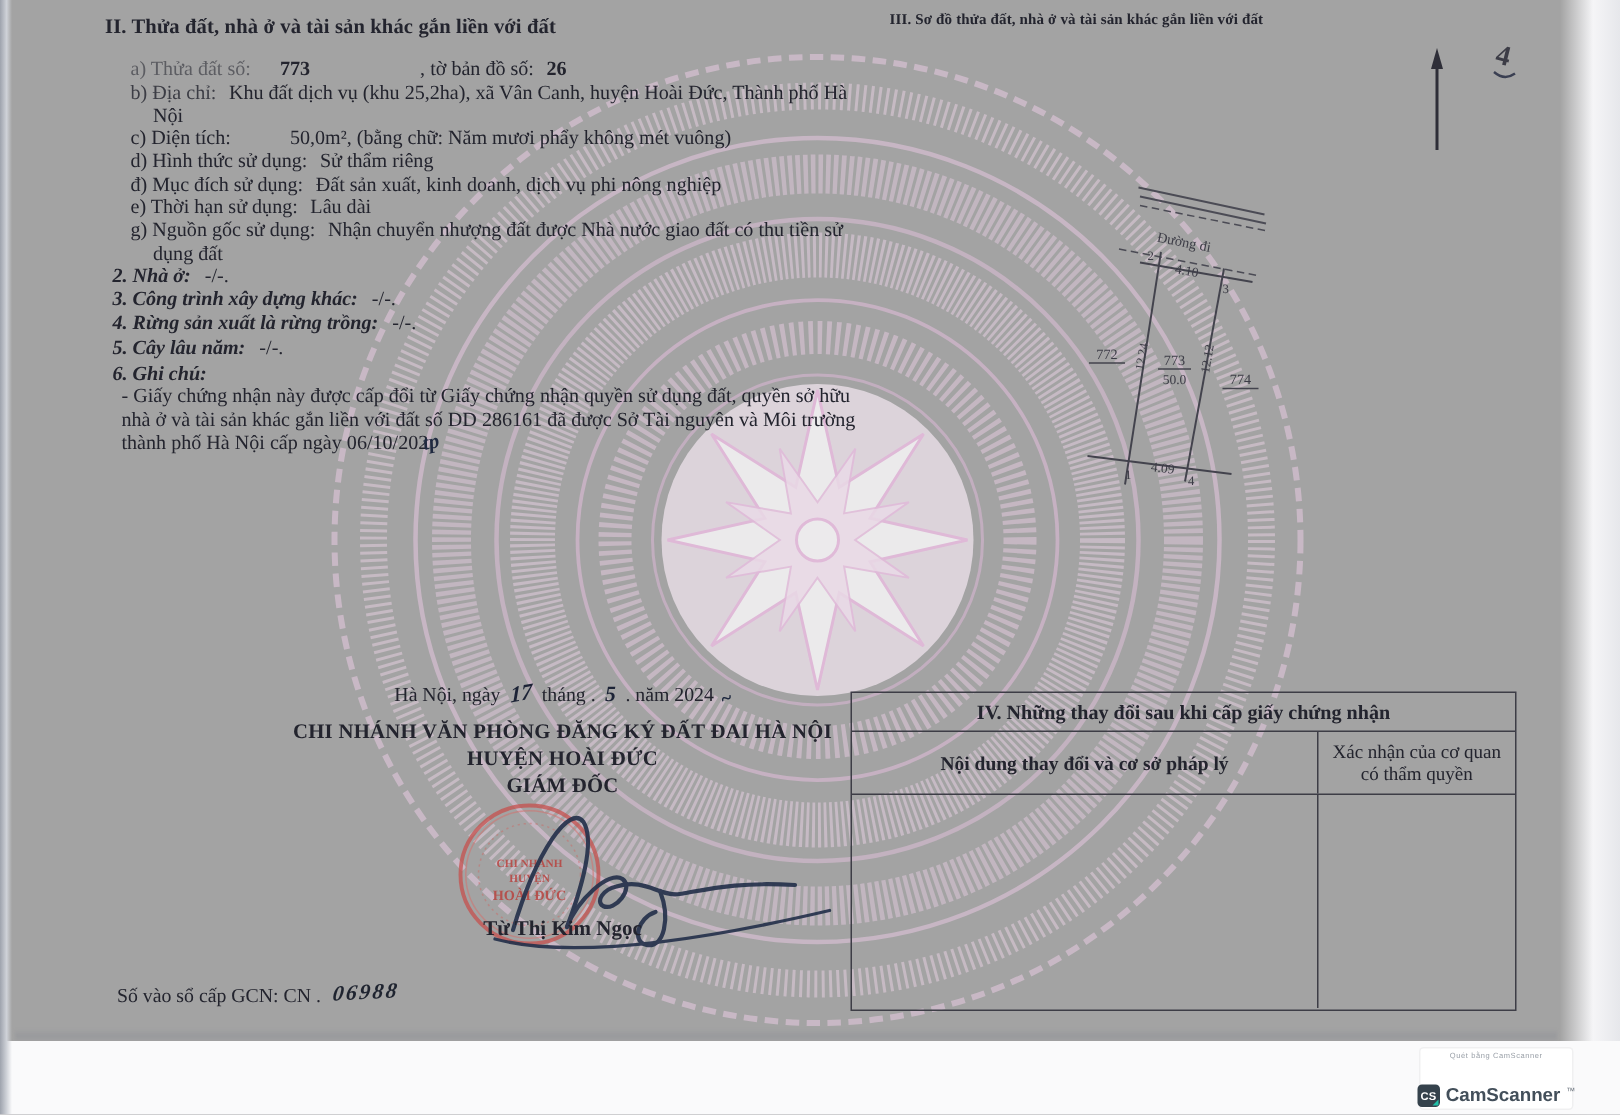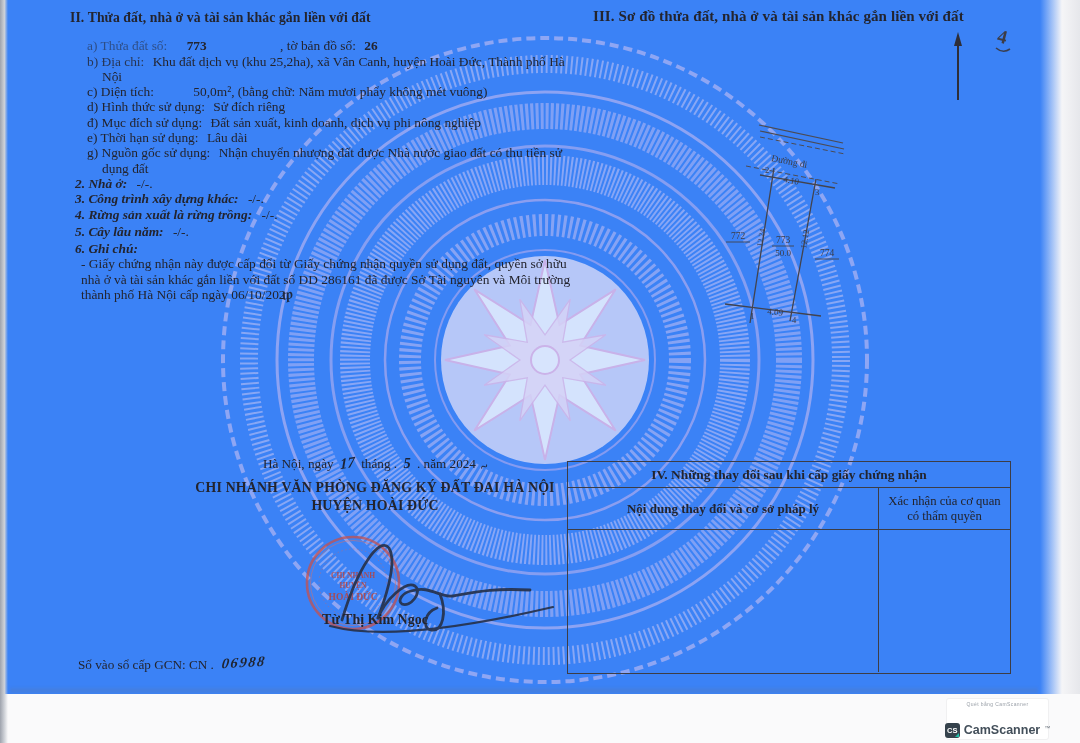--- a/index.html
+++ b/index.html
@@ -1,18 +1,18 @@
 <!DOCTYPE html>
 <html><head>
 <meta charset="utf-8">
 <style>
   html,body { margin:0; padding:0; background:#e8e8ea; }
   .page {
     position:relative; width:1080px; height:743px; margin:0 auto;
-    background:#3b82f6; overflow:hidden;
+    background:#a3a3a3; overflow:hidden;
     font-family:"Liberation Serif", serif; color:#23242e;
   }
   
   .edge-left { position:absolute; left:0; top:0; width:8px; height:100%;
     background:linear-gradient(90deg,#9ea3ad,#cfd2d8 55%,rgba(255,255,255,0)); z-index:5; }
   .edge-right { position:absolute; right:0; top:0; width:40px; height:100%;
     background:linear-gradient(270deg,#e6e7eb,#f5f5f7 45%,rgba(255,255,255,0)); z-index:1; }
   .photo-bottom { position:absolute; left:10px; right:42px; top:686px; height:9px;
     background:linear-gradient(rgba(110,115,130,0),rgba(110,115,130,.20),rgba(110,115,130,0));
     filter:blur(1px); z-index:1; }
@@ -30,21 +30,21 @@
   .gap-sm { margin-left:16px !important; }
   .bold { font-weight:bold; }
   .faded { opacity:.55; filter:blur(.5px); }
   .smudge { opacity:.8; filter:blur(.3px); }
   .num-item { margin-left:5px; font-weight:bold; font-style:italic; }
   .num-item .val { font-weight:normal; margin-left:6px; font-style:normal; }
   .note { margin-left:11px; }
 
   
   .heading3 { position:absolute; left:593px; top:8px; width:460px; font-weight:bold;
-    font-size:15px; z-index:2; letter-spacing:.1px; }
+    font-size:10px; z-index:2; letter-spacing:.1px; }
   .diagram { position:absolute; left:715px; top:15px; z-index:2; }
 
   
   .sig { position:absolute; left:175px; top:455px; width:400px; text-align:center; z-index:2; }
   .date-line { font-size:13.2px; }
   .office { font-weight:bold; font-size:13.8px; line-height:18px; letter-spacing:.2px; }
   .office.first { margin-top:7px; }
   .signer { position:absolute; left:175px; top:612px; width:400px; text-align:center;
     font-weight:bold; font-size:14px; z-index:3; }
   .sig-art { position:absolute; left:290px; top:528px; z-index:2; }
@@ -133,21 +133,21 @@
       <span class="v">Khu đất dịch vụ (khu 25,2ha), xã Vân Canh, huyện Hoài Đức, Thành phố Hà Nội</span>
     </div>
 
     <div class="item">
       <span>c) Diện tích:</span>
       <span class="v gap-md">50,0m², (bằng chữ: Năm mươi phẩy không mét vuông)</span>
     </div>
 
     <div class="item">
       <span>d) Hình thức sử dụng:</span>
-      <span class="v">Sử đích riêng</span>
+      <span class="v">Sử thẩm riêng</span>
     </div>
 
     <div class="item">
       <span>đ) Mục đích sử dụng:</span>
       <span class="v">Đất sản xuất, kinh doanh, dịch vụ phi nông nghiệp</span>
     </div>
 
     <div class="item">
       <span>e) Thời hạn sử dụng:</span>
       <span class="v">Lâu dài</span>
@@ -235,20 +235,21 @@
     <div class="date-line">
       <span>Hà Nội, ngày</span>
       <span class="hand hand-day">17</span>
       <span>tháng .</span>
       <span class="hand hand-month">5</span>
       <span>. năm 2024</span>
       <span class="date-flourish">~</span>
     </div>
     <div class="office first">CHI NHÁNH VĂN PHÒNG ĐĂNG KÝ ĐẤT ĐAI HÀ NỘI</div>
     <div class="office">HUYỆN HOÀI ĐỨC</div>
+    <div class="office">GIÁM ĐỐC</div>
   </div>
 
   <svg class="sig-art" width="270" height="108" viewBox="0 0 270 108">
     <g>
       <circle cx="63" cy="55" r="46" fill="none" stroke="#c5504d" stroke-width="2.6" opacity=".75"></circle>
       <circle cx="63" cy="55" r="42.5" fill="none" stroke="#d4716d" stroke-width="1" opacity=".55"></circle>
       <circle cx="63" cy="55" r="34" fill="none" stroke="#cf6561" stroke-width="1" stroke-dasharray="1.5 2.5" opacity=".45"></circle>
       <text x="63" y="50" font-size="7.5" text-anchor="middle" class="stamp-txt" font-weight="bold">CHI NHÁNH</text>
       <text x="63" y="60" font-size="7.5" text-anchor="middle" class="stamp-txt" font-weight="bold">HUYỆN</text>
       <text x="63" y="72" font-size="9.5" text-anchor="middle" class="stamp-txt" font-weight="bold">HOÀI ĐỨC</text>

